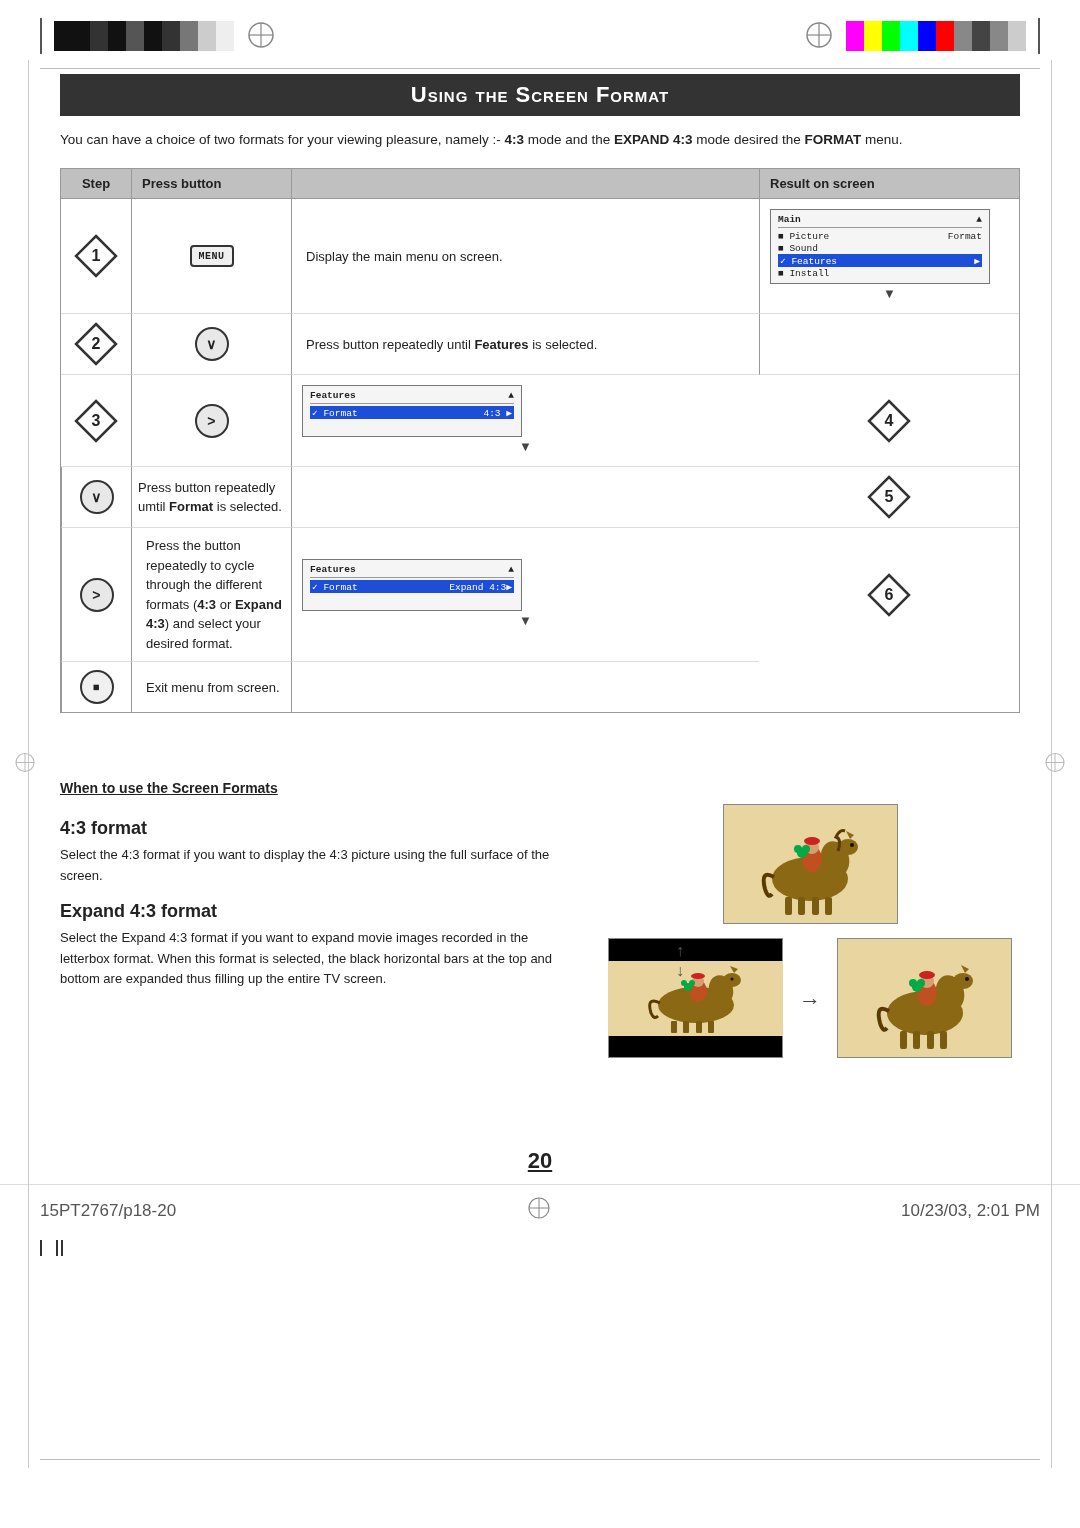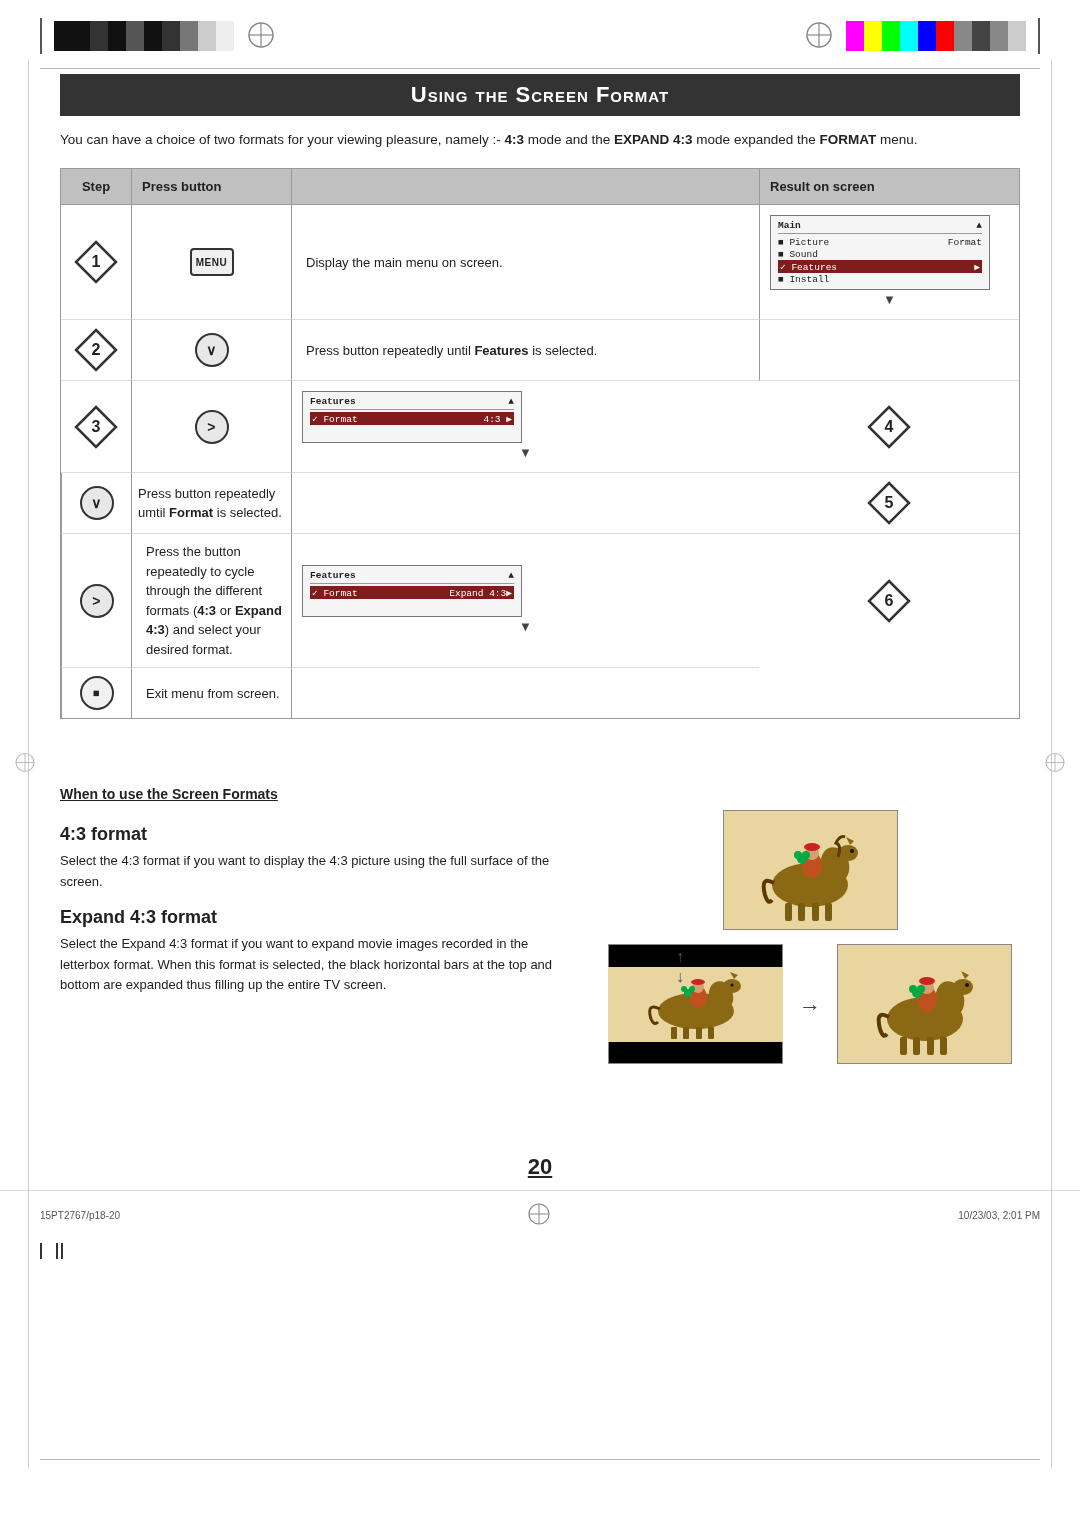--- a/index.html
+++ b/index.html
@@ -88,24 +88,25 @@
     }
     .btn-icon.arrow-btn {
       width: 34px;
       height: 34px;
       border-radius: 50%;
       font-size: 14px;
       background: #e8e8e8;
     }
     .btn-icon.menu-btn {
       width: 44px;
-      height: 28px;
+      height: 22px;
       font-size: 10px;
       font-weight: bold;
       letter-spacing: 0.5px;
+      font-family: Liberation Mono, monospace;
     }
     .btn-icon.exit-btn {
       width: 34px;
       height: 34px;
       border-radius: 50%;
       font-size: 16px;
     }
 
     
     .desc-text {
@@ -117,21 +118,21 @@
     
     .steps-body {
       display: grid;
       grid-template-columns: 70px 160px 1fr 260px;
       border: 1.5px solid #999;
       margin-bottom: 47px;
     }
     .steps-body .header-step { background: #c0c0c0; font-weight: bold; font-size: 13px; padding: 7px 10px; border-bottom: 1.5px solid #999; display: flex; align-items: center; justify-content: center; }
     .steps-body .header-press { background: #c0c0c0; font-weight: bold; font-size: 13px; padding: 7px 10px; border-bottom: 1.5px solid #999; display: flex; align-items: center; border-left: 1.5px solid #999; }
     .steps-body .header-desc { background: #c0c0c0; font-weight: bold; font-size: 13px; padding: 7px 10px; border-bottom: 1.5px solid #999; display: flex; align-items: center; border-left: 1.5px solid #999; }
-    .steps-body .header-result { background: #c0c0c0; font-weight: bold; font-size: 13px; padding: 10px 10px; border-bottom: 1.5px solid #999; display: flex; align-items: flex-end; border-left: 1.5px solid #999; }
+    .steps-body .header-result { background: #c0c0c0; font-weight: bold; font-size: 13px; padding: 4px 10px; border-bottom: 1.5px solid #999; display: flex; align-items: center; border-left: 1.5px solid #999; }
 
     
     .sc { display: flex; align-items: center; justify-content: center; padding: 8px 6px; border-bottom: 1px solid #ddd; }
     .sc.left { justify-content: flex-start; }
     .sc.bl { border-left: 1.5px solid #999; }
 
     
     .bottom-section {
       padding: 0 60px 20px 60px;
     }
@@ -156,21 +157,21 @@
       margin: 18px 0 10px 0;
       text-decoration: underline;
     }
 
     
     .footer {
       display: flex;
       justify-content: space-between;
       align-items: center;
       padding: 10px 40px 14px 40px;
-      font-size: 10px;
+      font-size: 17px;
       color: #555;
       border-top: 1px solid #ddd;
       margin-top: 10px;
     }
 
     
     .margin-line-left {
       position: absolute;
       left: 28px;
       top: 60px;
@@ -234,21 +235,21 @@
       padding-bottom: 2px;
       margin-bottom: 2px;
     }
     .screen-box .srow {
       display: flex;
       justify-content: space-between;
       padding: 0.5px 0;
       font-size: 9.5px;
     }
     .screen-box .srow.sel {
-      background: #7f1d1d;
+      background: #1d4ed8;
       color: #fff;
       padding: 0.5px 2px;
     }
     .down-arrow-cell {
       text-align: center;
       font-size: 13px;
       color: #444;
       padding: 2px 0;
       width: 100%;
     }
@@ -364,21 +365,21 @@
   </div>
 </div>
 
 <div class="main-content">
 
   <div class="title-box">
     <span class="small-caps">Using the Screen Format</span>
   </div>
 
   <p class="intro-text">
-    <span>You can have a choice of two formats for your viewing pleasure, namely :- </span><strong>4:3</strong><span> mode and the </span><strong>EXPAND 4:3</strong><span> mode expanded the </span><strong>FORMAT</strong><span> menu.</span>
+    <span>You can have a choice of two formats for your viewing pleasure, namely :- </span><strong>4:3</strong><span> mode and the </span><strong>EXPAND 4:3</strong><span> mode desired the </span><strong>FORMAT</strong><span> menu.</span>
   </p>
 
   <div class="steps-body">
 
     <div class="header-step">
       <span>Step</span>
     </div>
     <div class="header-press">
       <span>Press button</span>
     </div>

